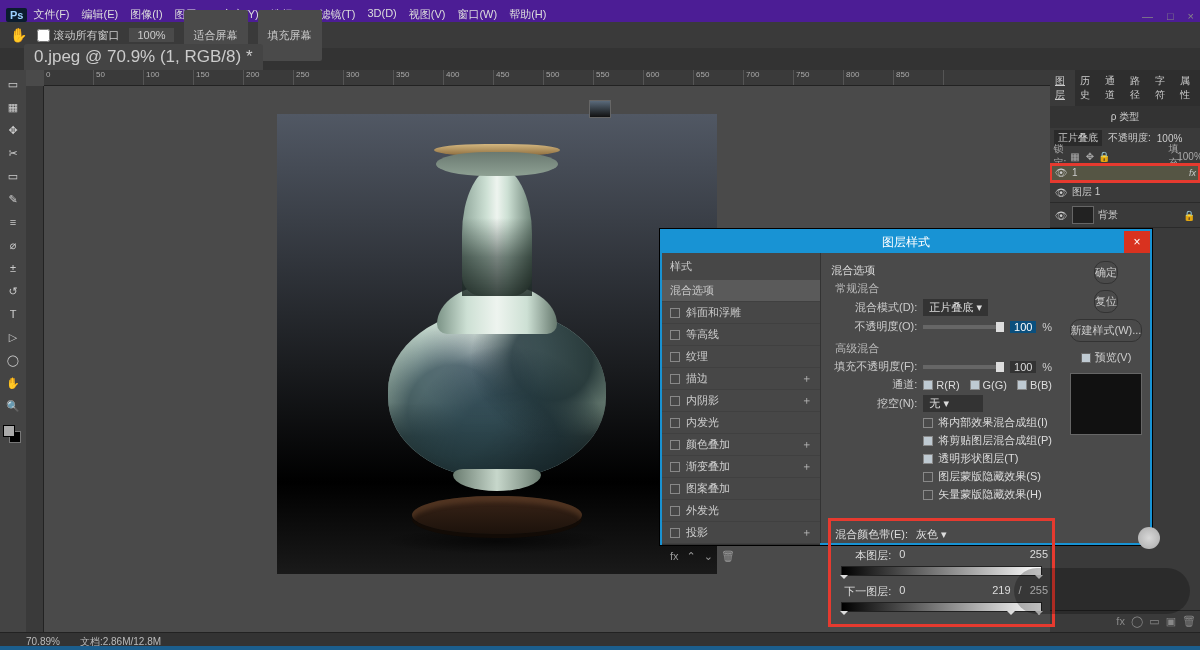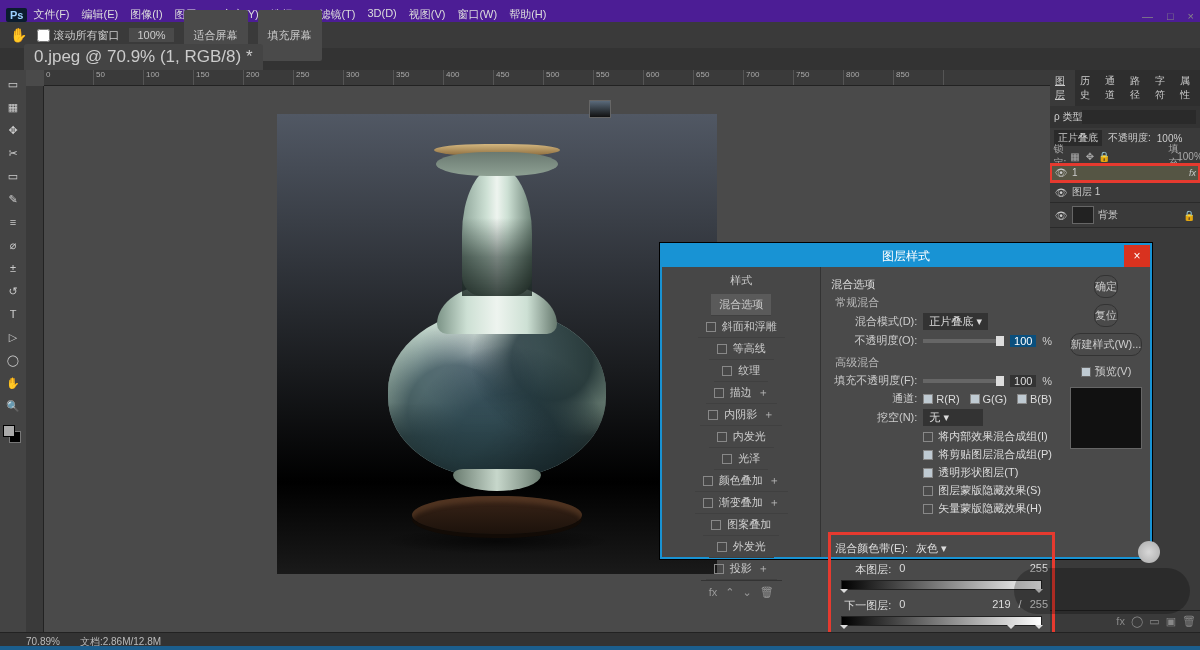--- a/index.html
+++ b/index.html
@@ -53,42 +53,42 @@
      linear-gradient(transparent 40%, rgba(45,60,56,0.6) 70%, rgba(30,42,38,0.85) 100%);mix-blend-mode:multiply;}
   .vase .foot{position:absolute;top:325px;left:50%;transform:translateX(-50%);width:88px;height:22px;background:linear-gradient(to right,#6a7c70,#c7d7cb,#6a7c70);border-radius:10px 10px 44px 44px/6px 6px 16px 16px;}
   .stand{position:absolute;bottom:40px;left:50%;transform:translateX(-50%);width:170px;height:38px;background:linear-gradient(to bottom,#3a2418,#1c120b);border-radius:85px/20px;box-shadow:0 4px 0 #120b06, inset 0 6px 4px rgba(120,80,50,0.4);}
   .shadow{position:absolute;bottom:20px;left:50%;transform:translateX(-50%);width:230px;height:26px;background:radial-gradient(ellipse,rgba(0,0,0,0.6),transparent 70%);}
 
   
   .panels{width:150px; background:#3a3a3a; display:flex; flex-direction:column;}
   .ptabs{display:flex; background:#2e2e2e; font-size:10px;}
   .ptabs span{padding:4px 5px;}
   .ptabs span.act{background:#3a3a3a;text-decoration:underline;}
-  .pfilter{display:flex; padding:4px; align-items:center; font-size:10px; background:#333;}
+  .pfilter{display:flex; padding:4px; align-items:center; font-size:10px; background:#333;flex-direction:column;}
   .pfilter .search{flex:1;background:#2a2a2a;height:14px;}
   .blend-row{display:flex;gap:6px;padding:2px 4px;align-items:center;font-size:10px;}
   .blend-row .sel{background:#2a2a2a;padding:1px 4px;}
   .lock-row{display:flex;gap:3px;padding:2px 4px;font-size:10px;align-items:flex-end;color:#aaa;}
   .lock-row span{width:12px;height:12px;display:inline-flex;align-items:center;justify-content:center;}
   .layers{border:0;}
   .layer{display:flex;align-items:center;gap:4px;padding:3px 4px;border-bottom:1px solid #2a2a2a;font-size:10px;}
   .layer .eye{width:14px;text-align:center;}
   .layer .thumb{width:22px;height:18px;background:#222;border:1px solid #666;}
   .layer .thumb.vase{background:linear-gradient(#5a6a7a,#111);}
   .layer.highlighted{outline:3px solid #e63a2f; outline-offset:-2px; background:#554;}
   .layer .lock{margin-left:auto;color:#999;}
   .layer .fx{margin-left:auto;font-size:9px;font-style:italic;}
   .panel-foot{margin-top:auto;display:flex;gap:6px;padding:4px;justify-content:flex-end;color:#888;font-size:11px;border-top:1px solid #222;}
 
   
-  .dialog{position:absolute; left:660px; top:243px; width:492px; height:316px; background:#4a4a4a; border:2px solid #1893d4; box-shadow:0 0 0 1px #000;}
+  .dialog{position:absolute; left:660px; top:229px; width:492px; height:316px; background:#4a4a4a; border:2px solid #1893d4; box-shadow:0 0 0 1px #000;}
   .dlg-title{height:22px;background:#1893d4;color:#fff;display:flex;align-items:center;justify-content:center;font-size:12px;position:relative;}
   .dlg-title .x{position:absolute;right:0;top:0;width:26px;height:22px;background:#d9321f;color:#fff;display:flex;align-items:center;justify-content:center;}
   .dlg-body{display:flex;height:calc(100% - 22px);}
-  .dlg-left{width:176px;background:#474747;border-right:1px solid #333;display:flex;flex-direction:column;font-size:11px;align-items:center;}
+  .dlg-left{width:176px;background:#474747;border-right:1px solid #333;display:flex;flex-direction:column;font-size:11px;}
   .dlg-left .hdr{padding:6px 8px;color:#ccc;}
   .dlg-left .item{display:flex;align-items:center;gap:6px;padding:3px 8px;border-bottom:1px solid #404040;}
   .dlg-left .item.sel{background:#5a5a5a;}
   .dlg-left .item .cb{width:10px;height:10px;border:1px solid #888;}
   .dlg-left .item .plus{margin-left:auto;color:#bbb;font-size:11px;}
   .dlg-left .foot{margin-top:auto;display:flex;gap:8px;padding:5px 8px;color:#999;border-top:1px solid #333;}
   .dlg-left .foot span{font-size:11px;}
 
   .dlg-mid{flex:1;padding:8px 10px 8px 10px;font-size:11px;color:#ddd;display:flex;flex-direction:column;gap:3px;}
   .section{color:#ddd; margin-top:2px;}
@@ -320,24 +320,20 @@
           <span class="cb"></span>
           <span>内阴影</span>
           <span class="plus">＋</span>
         </div>
       <div class="item">
           <span class="cb"></span>
           <span>内发光</span>
         </div>
       <div class="item">
           <span class="cb"></span>
-          <span>光泽</span>
-        </div>
-      <div class="item">
-          <span class="cb"></span>
           <span>颜色叠加</span>
           <span class="plus">＋</span>
         </div>
       <div class="item">
           <span class="cb"></span>
           <span>渐变叠加</span>
           <span class="plus">＋</span>
         </div>
       <div class="item">
           <span class="cb"></span>

